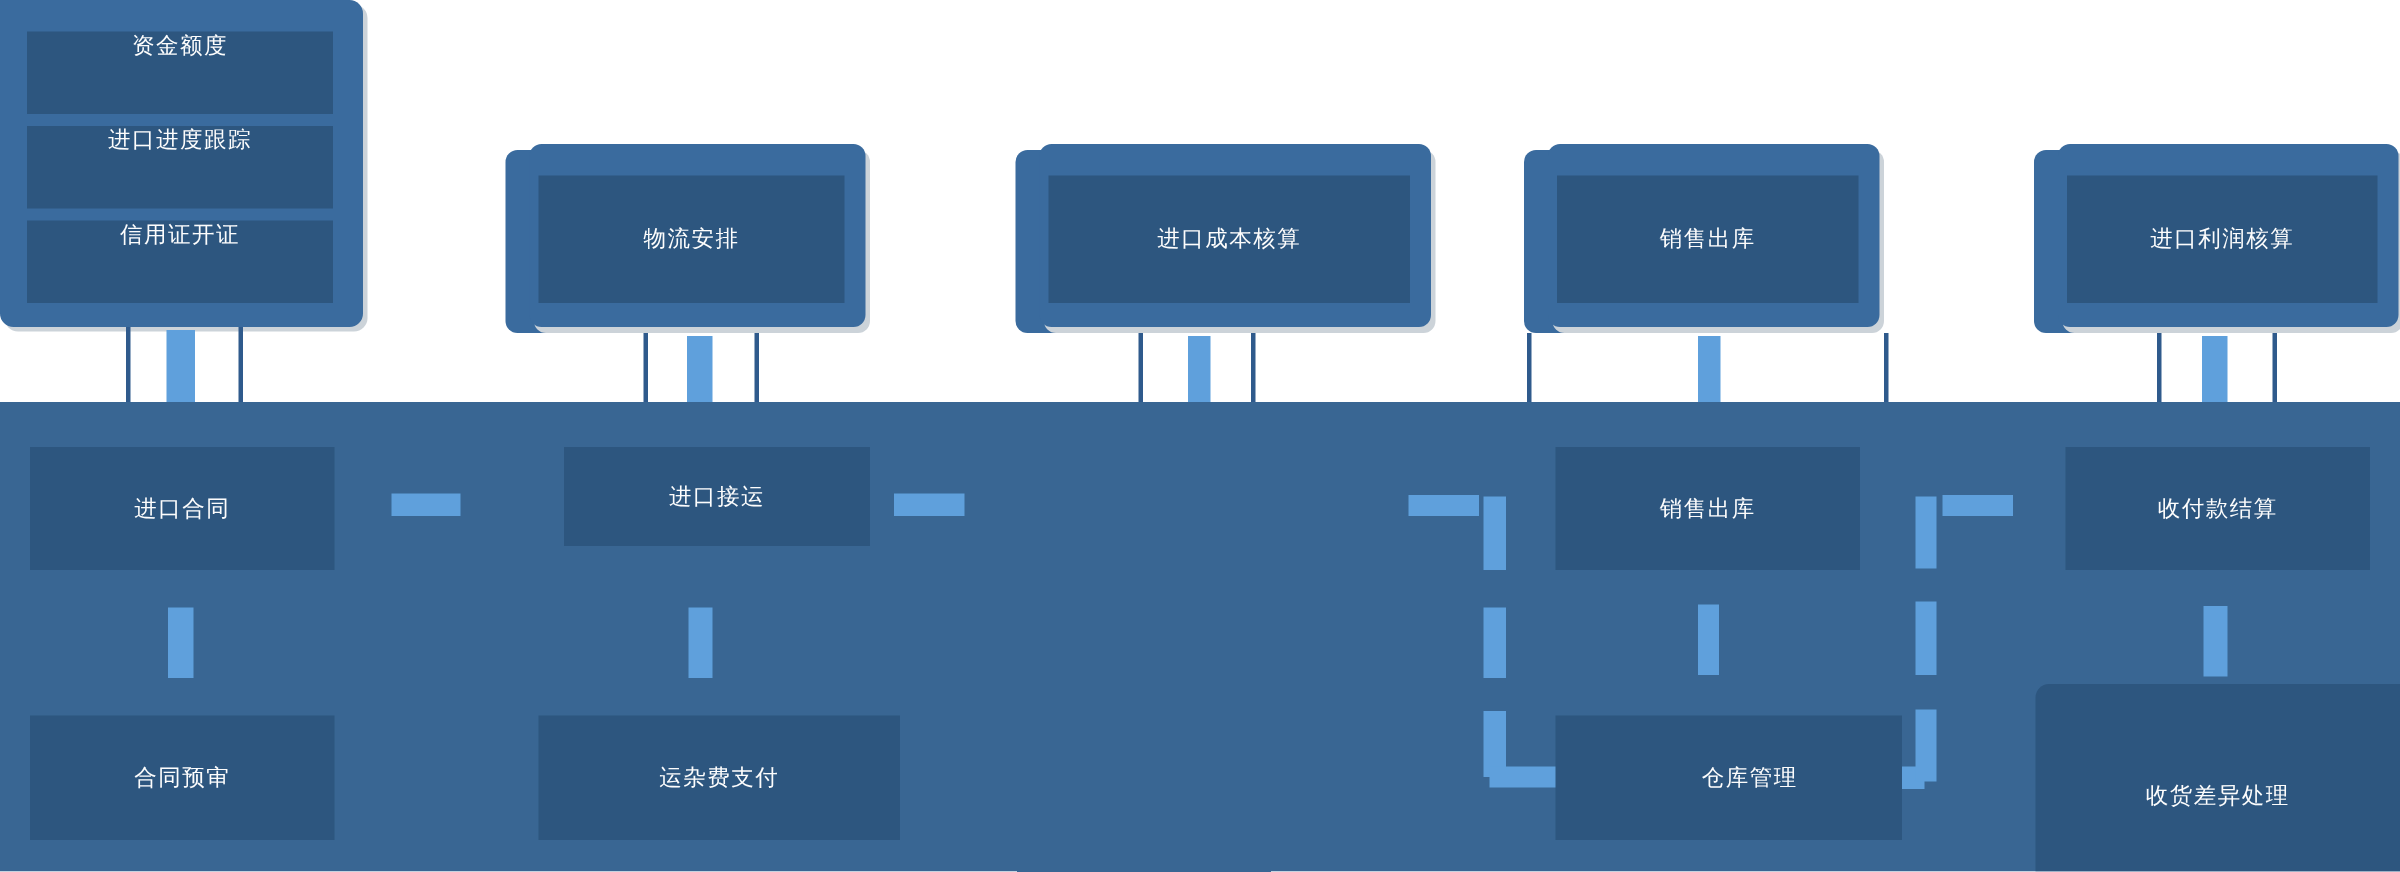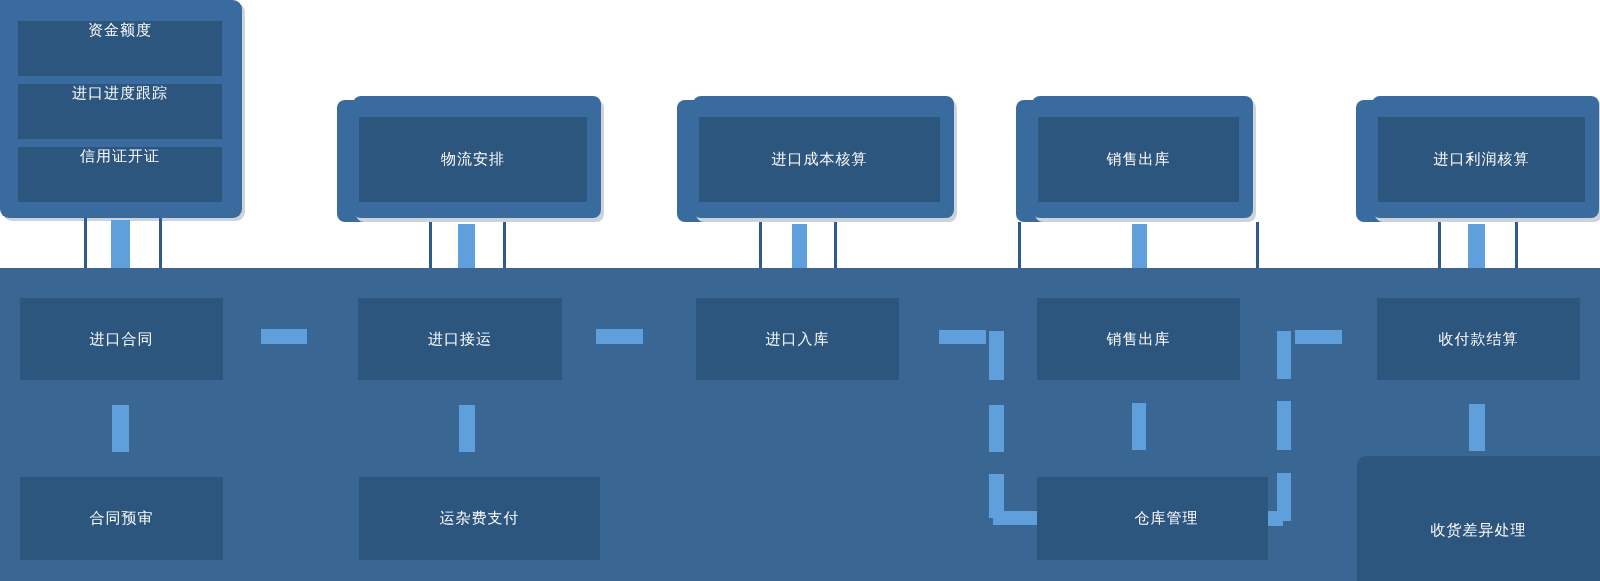--- a/index.html
+++ b/index.html
@@ -65,21 +65,21 @@
       <span class="label">资金额度</span>
     </div>
     <div class="panel-item">
       <span class="label">进口进度跟踪</span>
     </div>
     <div class="panel-item">
       <span class="label">信用证开证</span>
     </div>
   </div>
 
-  <div class="top-box" style="left:337px;width:240px;padding-left:24px;">
+  <div class="top-box" style="left:337px;width:240px;">
     <div class="ghost"></div>
     <div class="main"></div>
     <div class="inner">
       <span class="label">物流安排</span>
     </div>
   </div>
   <div class="top-box" style="left:677px;width:237px;padding-left:40px;">
     <div class="ghost"></div>
     <div class="main"></div>
     <div class="inner">
@@ -114,25 +114,22 @@
 
   <div class="lb" style="left:111px;top:220px;width:19px;height:48px;"></div>
   <div class="lb" style="left:458px;top:224px;width:17px;height:44px;"></div>
   <div class="lb" style="left:792px;top:224px;width:15px;height:44px;"></div>
   <div class="lb" style="left:1132px;top:224px;width:15px;height:44px;"></div>
   <div class="lb" style="left:1468px;top:224px;width:17px;height:44px;"></div>
 
   <div class="node" style="left:20px;top:298px;width:203px;height:82px;">
     <span class="label">进口合同</span>
   </div>
-  <div class="node" style="left:358px;top:298px;width:204px;height:82px;">
+  <div class="node" style="left:376px;top:298px;width:204px;height:66px;">
     <span class="label">进口接运</span>
-  </div>
-  <div class="node" style="left:696px;top:298px;width:203px;height:82px;">
-    <span class="label">进口入库</span>
   </div>
   <div class="node" style="left:1037px;top:298px;width:203px;height:82px;">
     <span class="label">销售出库</span>
   </div>
   <div class="node" style="left:1377px;top:298px;width:203px;height:82px;">
     <span class="label">收付款结算</span>
   </div>
 
   <div class="lb" style="left:261px;top:329px;width:46px;height:15px;"></div>
   <div class="lb" style="left:596px;top:329px;width:47px;height:15px;"></div>

